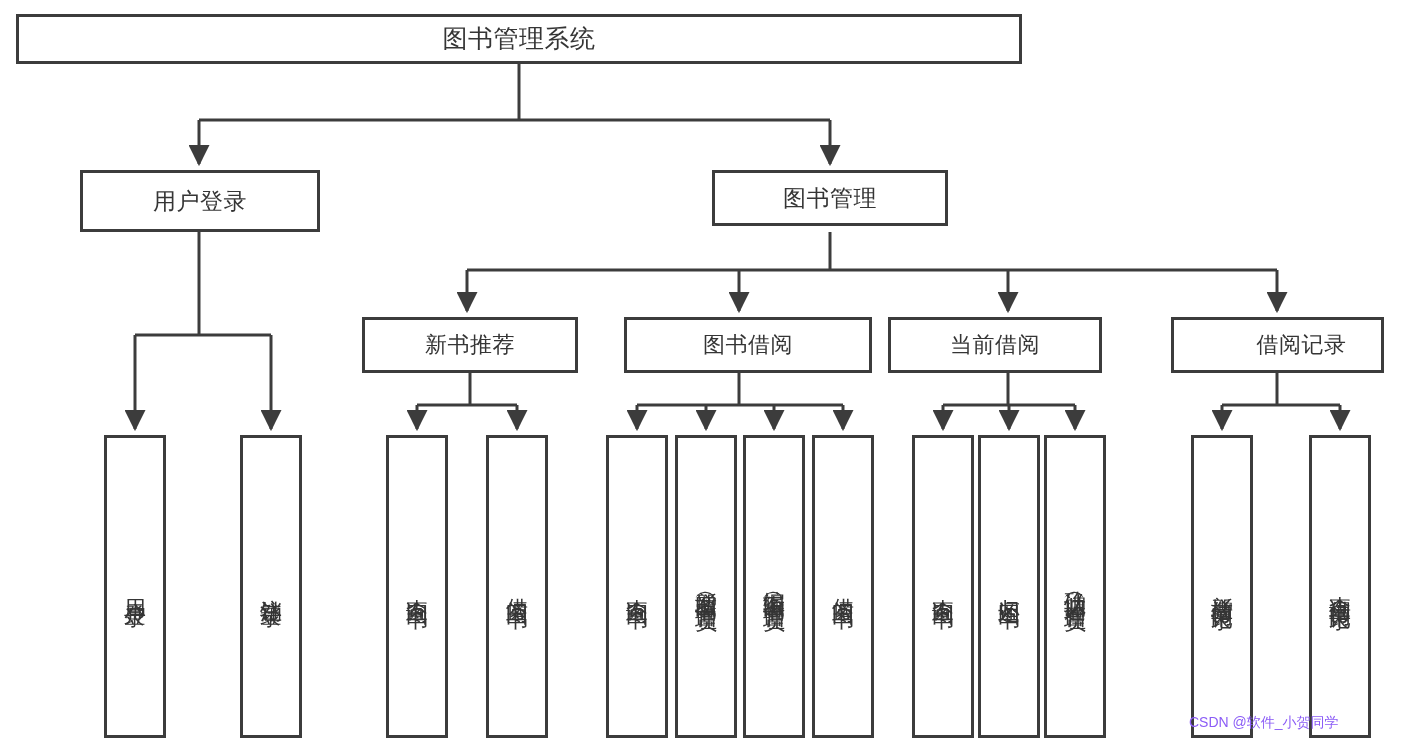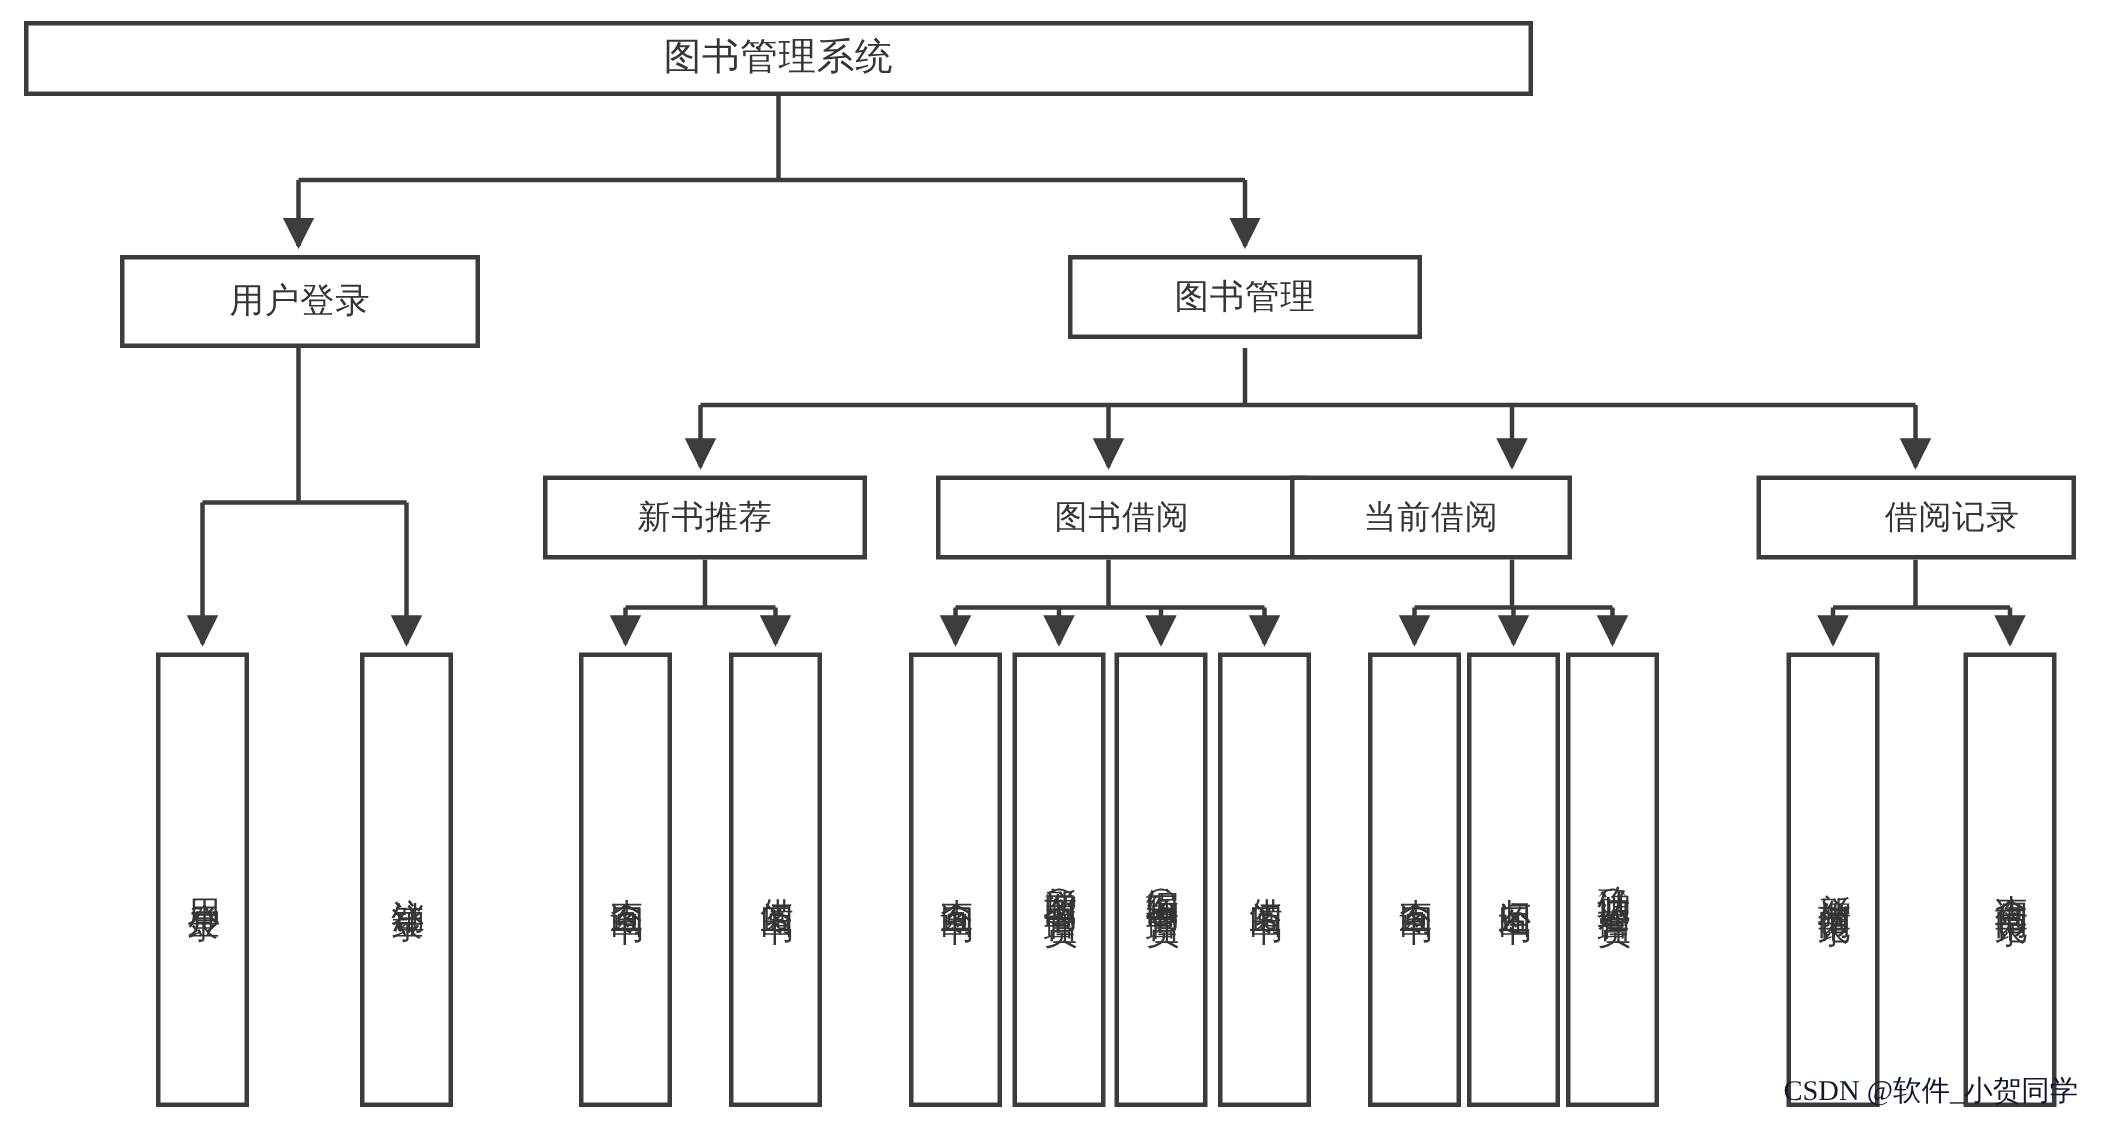--- a/index.html
+++ b/index.html
@@ -37,21 +37,20 @@
   }
   .node-label {
     color: #353535;
     letter-spacing: 0.5px;
     white-space: nowrap;
     text-align: center;
     line-height: 1.05;
   }
   .node.horizontal .node-label {
     writing-mode: horizontal-tb;
-    font-family: Liberation Serif, serif;
   }
   .node.vertical .node-label {
     writing-mode: vertical-rl;
     text-orientation: upright;
     letter-spacing: 3px;
     line-height: 1;
   }
   .root-node .node-label {
     font-size: 25px;
   }
@@ -61,25 +60,25 @@
   .level3-node .node-label {
     font-size: 22px;
   }
   .leaf-node .node-label {
     font-size: 22px;
   }
   #watermark {
     position: absolute;
     left: 1189px;
     top: 714px;
-    font-size: 19px;
-    color: #0f172a;
+    font-size: 14px;
+    color: #8b5cf6;
     white-space: nowrap;
     z-index: 5;
-    font-family: Liberation Serif, serif;
+    font-family: Liberation Sans, sans-serif;
   }
 </style>
 </head>
 <body>
 
 <div id="diagram-root">
 
   <svg id="edges-layer" viewBox="0 0 1405 747" width="1405" height="747" xmlns="http://www.w3.org/2000/svg">
     <defs>
       <marker id="arrowhead" viewBox="0 0 10 10" refX="9" refY="5" markerWidth="7" markerHeight="7" orient="auto-start-reverse">
@@ -140,21 +139,21 @@
   <div class="node horizontal level2-node" style="left:712px; top:170px; width:236px; height:56px;">
     <span class="node-label">图书管理</span>
   </div>
 
   <div class="node horizontal level3-node" style="left:362px; top:317px; width:216px; height:56px;justify-content:center;">
     <span class="node-label">新书推荐</span>
   </div>
   <div class="node horizontal level3-node" style="left:624px; top:317px; width:248px; height:56px;">
     <span class="node-label">图书借阅</span>
   </div>
-  <div class="node horizontal level3-node" style="left:860px; top:317px; width:188px; height:56px;">
+  <div class="node horizontal level3-node" style="left:888px; top:317px; width:214px; height:56px;">
     <span class="node-label">当前借阅</span>
   </div>
   <div class="node horizontal level3-node" style="left:1171px; top:317px; width:213px; height:56px;padding-left:48px;">
     <span class="node-label">借阅记录</span>
   </div>
 
   <div class="node vertical leaf-node" style="left:104px; top:435px; width:62px; height:303px;">
     <span class="node-label">用户登录</span>
   </div>
   <div class="node vertical leaf-node" style="left:240px; top:435px; width:62px; height:303px;">

